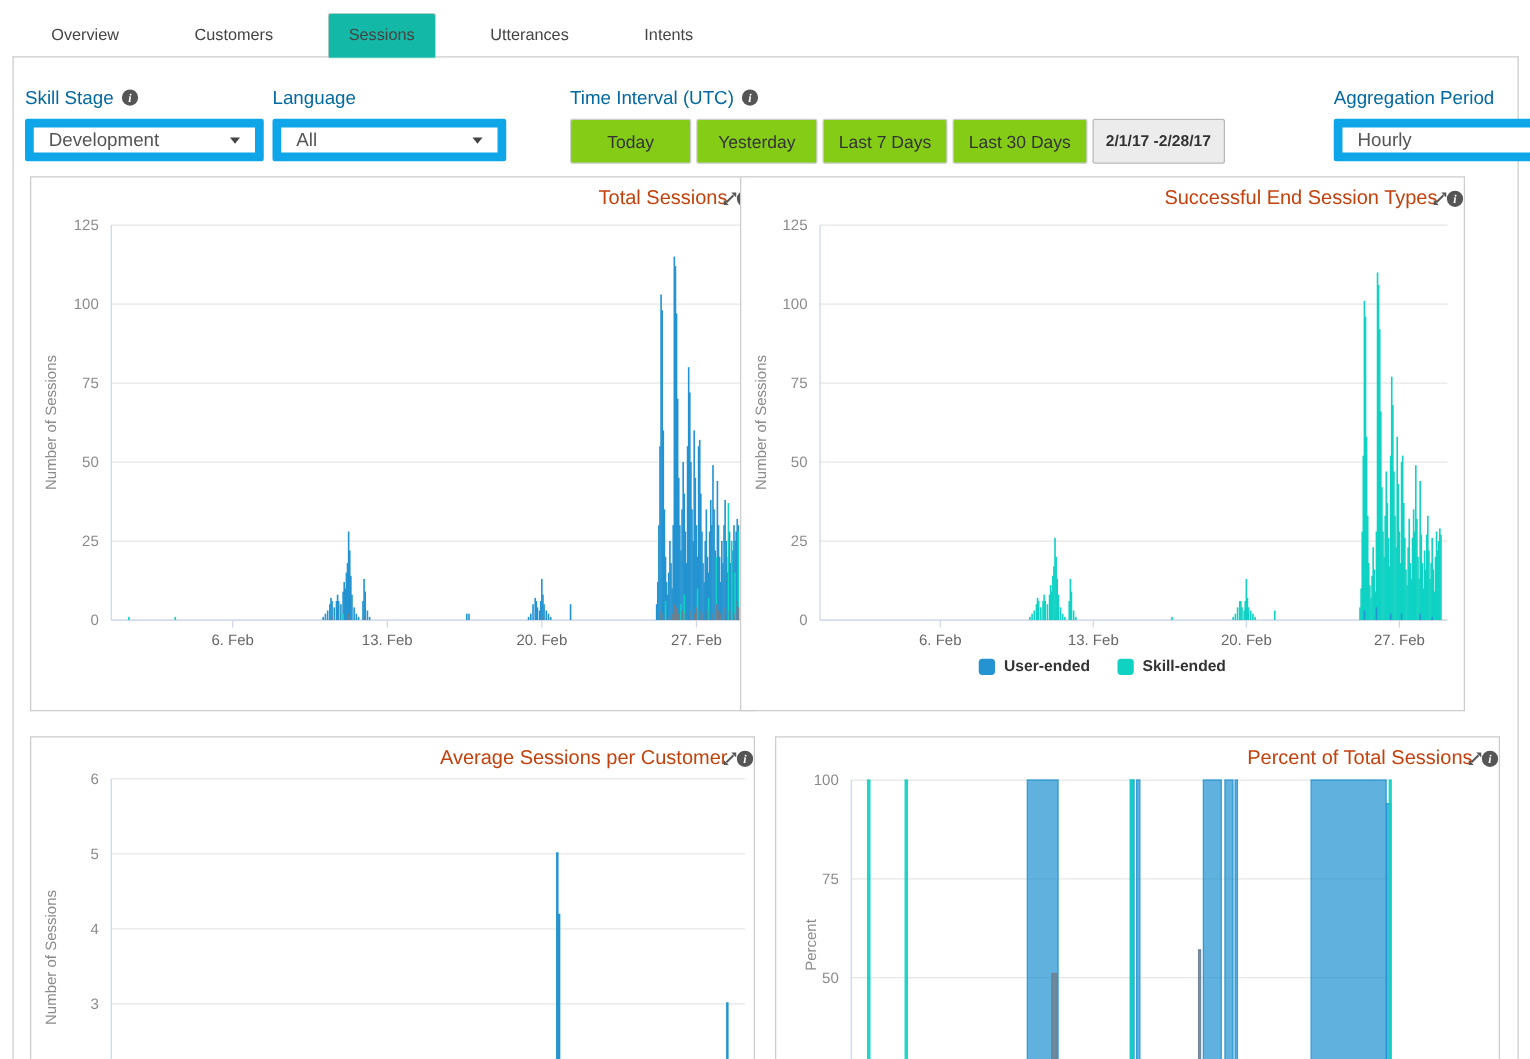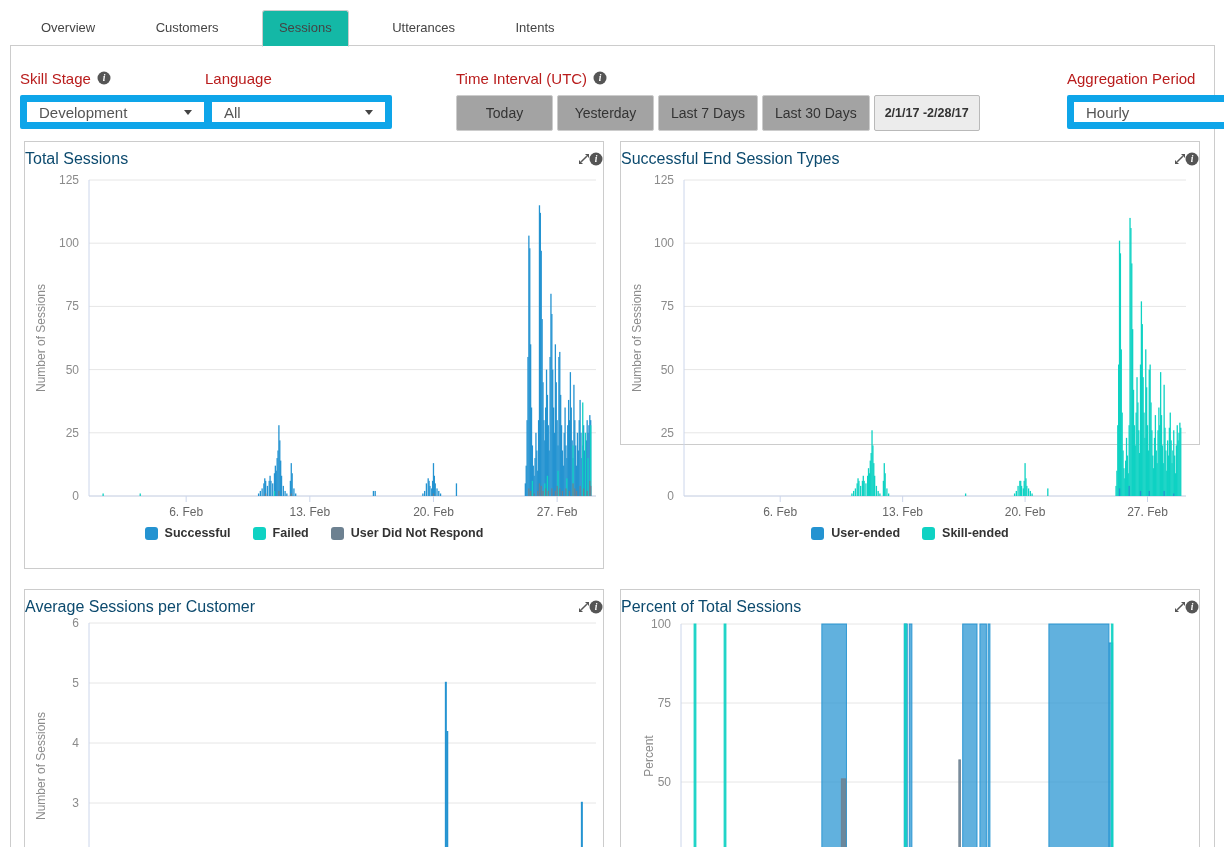--- a/index.html
+++ b/index.html
@@ -6,38 +6,38 @@
     font-family:"Liberation Sans",sans-serif;color:#333}
   .tabbar{position:relative;z-index:2;height:46px;padding:10px 0 0 24px;box-sizing:border-box;white-space:nowrap}
   .tab{display:inline-block;padding:9px 16px 11px;font-size:13px;color:#444;cursor:pointer;
     border:1px solid transparent;margin-right:22px}
   .tab.active{background:#14b8a6;border-color:#ccc #ccc #fff;border-radius:3px 3px 0 0}
   .container{position:absolute;left:10px;right:9px;top:45px;height:1200px;border:1px solid #ccc;
     border-bottom:none;background:#fff;z-index:1;box-sizing:border-box}
   .desc{padding:15px 10px 0;font-size:13px;color:#333;line-height:15px}
   .filters{position:relative;height:70px;margin-top:24px}
   .fgroup{position:absolute;top:0}
-  .flabel{font-size:15px;color:#b91c1c;margin-bottom:9px;display:flex;align-items:center;gap:6px;height:16px}
+  .flabel{font-size:15px;color:#0369a1;margin-bottom:9px;display:flex;align-items:center;gap:6px;height:16px}
   .select{height:34px;border:7px solid #0ea5e9;border-radius:2px;background:#fff;display:flex;align-items:center;
     justify-content:space-between;padding:0 12px;font-size:15px;color:#555;box-sizing:border-box;cursor:pointer}
   .caret{width:0;height:0;border-left:4px solid transparent;border-right:4px solid transparent;
     border-top:5px solid #444;margin-left:8px}
   .btnrow{display:flex;gap:4px}
-  .tbtn{height:36px;min-width:97px;padding:0 12px;border:1px solid #ccc;border-radius:2px;background:#a3a3a3;
+  .tbtn{height:36px;min-width:97px;padding:0 12px;border:1px solid #ccc;border-radius:2px;background:#84cc16;
     font-size:14px;color:#333;display:flex;align-items:center;justify-content:center;box-sizing:border-box;cursor:pointer}
   .tbtn.sel{background:#ececec;border-color:#b9b9b9;font-weight:bold;font-size:12.5px;
     line-height:1.3;padding:0 10px}
   .charts{position:relative;margin-top:1px;height:920px}
   .panel{position:absolute;border:1px solid #ccc;background:#fff;box-sizing:border-box}
   .p1{left:13px;top:0;width:580px;height:428px}
-  .p2{left:609px;top:0;width:580px;height:304px}
+  .p2{left:581px;top:0;width:580px;height:428px}
   .p3{left:13px;top:448px;width:580px;height:430px}
   .p4{left:609px;top:448px;width:580px;height:430px}
-  .ptitle{text-align:center;font-size:16px;color:#0c4a6e;padding-top:8px;height:18px;display:flex;
-    align-items:center;justify-content:space-between;gap:7px}
+  .ptitle{text-align:center;font-size:16px;color:#c2410c;padding-top:8px;height:18px;display:flex;
+    align-items:center;justify-content:flex-end;gap:7px}
   .expand{position:absolute;top:9px;right:11px;width:16px;height:16px;cursor:pointer}
   svg.chart{display:block}
   .legend{display:flex;justify-content:center;gap:22px;margin-top:2px;font-size:12.5px;font-weight:bold;color:#333}
   .legend .li{display:flex;align-items:center;cursor:pointer}
   .legend .sw{width:13px;height:13px;border-radius:3px;display:inline-block;margin-right:7px}
 </style>
 </head>
 <body>
 
 <div class="tabbar">
@@ -58,21 +58,21 @@
             <circle cx="7" cy="7" r="6.5" fill="#555"></circle>
             <text x="7" y="10.3" text-anchor="middle" font-size="9.5" font-style="italic" font-weight="bold" font-family="'Liberation Serif',serif" fill="#fff">i</text>
           </svg>
       </div>
       <div class="select">
         <span>Development</span>
         <span class="caret"></span>
       </div>
     </div>
 
-    <div class="fgroup" style="left:194px;width:187px">
+    <div class="fgroup" style="left:207px;width:187px">
       <div class="flabel">
         <span>Language</span>
       </div>
       <div class="select">
         <span>All</span>
         <span class="caret"></span>
       </div>
     </div>
 
     <div class="fgroup" style="left:445px">
@@ -300,34 +300,20 @@
           <rect x="543.8517421602788" y="322.944" width="1.3" height="5.055999999999983" fill="#6d8191"></rect>
           <rect x="547.3848432055748" y="315.36" width="1.3" height="12.639999999999986" fill="#6d8191"></rect>
           <rect x="549.1513937282231" y="320.416" width="1.3" height="7.584000000000003" fill="#6d8191"></rect>
           <rect x="550.9179442508711" y="322.944" width="1.3" height="5.055999999999983" fill="#6d8191"></rect>
           <rect x="554.4510452961673" y="317.888" width="1.3" height="10.112000000000023" fill="#6d8191"></rect>
           <rect x="557.9841463414634" y="320.416" width="1.3" height="7.584000000000003" fill="#6d8191"></rect>
           <rect x="561.5172473867595" y="322.944" width="1.3" height="5.055999999999983" fill="#6d8191"></rect>
           <rect x="564.1670731707318" y="312.832" width="1.3" height="15.168000000000006" fill="#6d8191"></rect>
           <rect x="565.0503484320558" y="317.888" width="1.3" height="10.112000000000023" fill="#6d8191"></rect>
         </svg>
-      <div class="legend">
-          <span class="li">
-            <span class="sw" style="background: rgb(36, 147, 209);"></span>
-            <span>Successful</span>
-          </span>
-          <span class="li">
-            <span class="sw" style="background: rgb(15, 210, 195);"></span>
-            <span>Failed</span>
-          </span>
-          <span class="li">
-            <span class="sw" style="background: rgb(109, 129, 145);"></span>
-            <span>User Did Not Respond</span>
-          </span>
-        </div>
     </div>
 
     <div class="panel p2">
       <div class="ptitle">
         <span>Successful End Session Types</span>
         <svg width="14" height="14" viewBox="0 0 14 14">
             <circle cx="7" cy="7" r="6.5" fill="#555"></circle>
             <text x="7" y="10.3" text-anchor="middle" font-size="9.5" font-style="italic" font-weight="bold" font-family="'Liberation Serif',serif" fill="#fff">i</text>
           </svg>
       </div>

